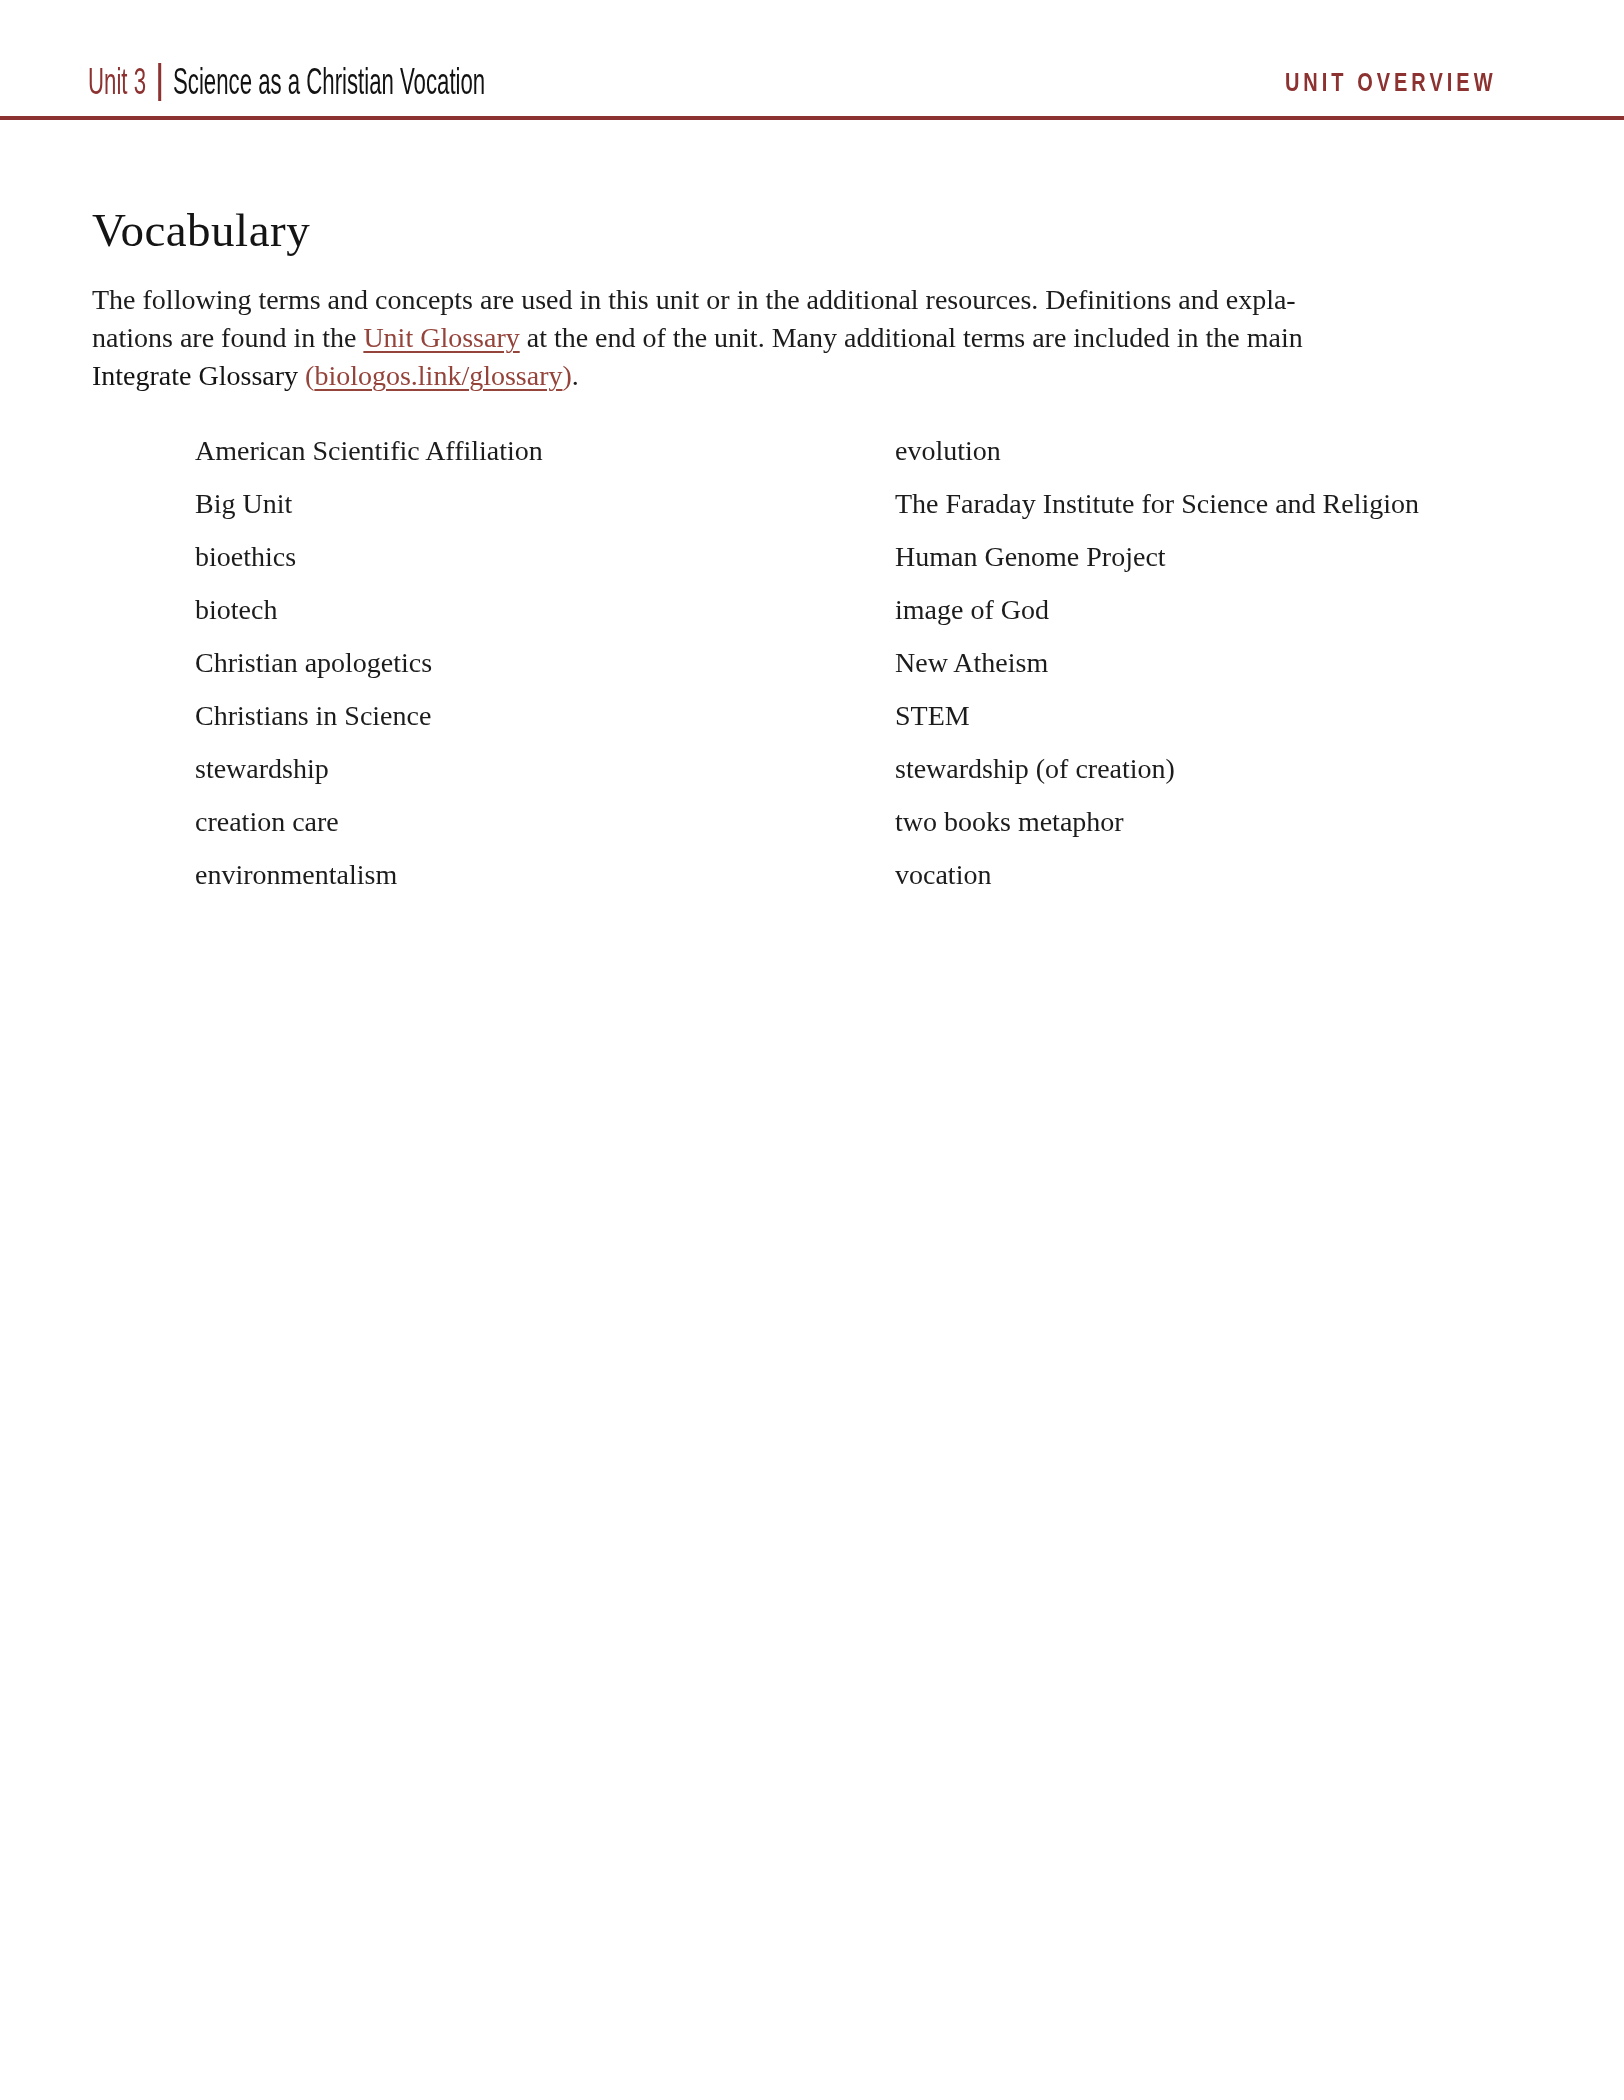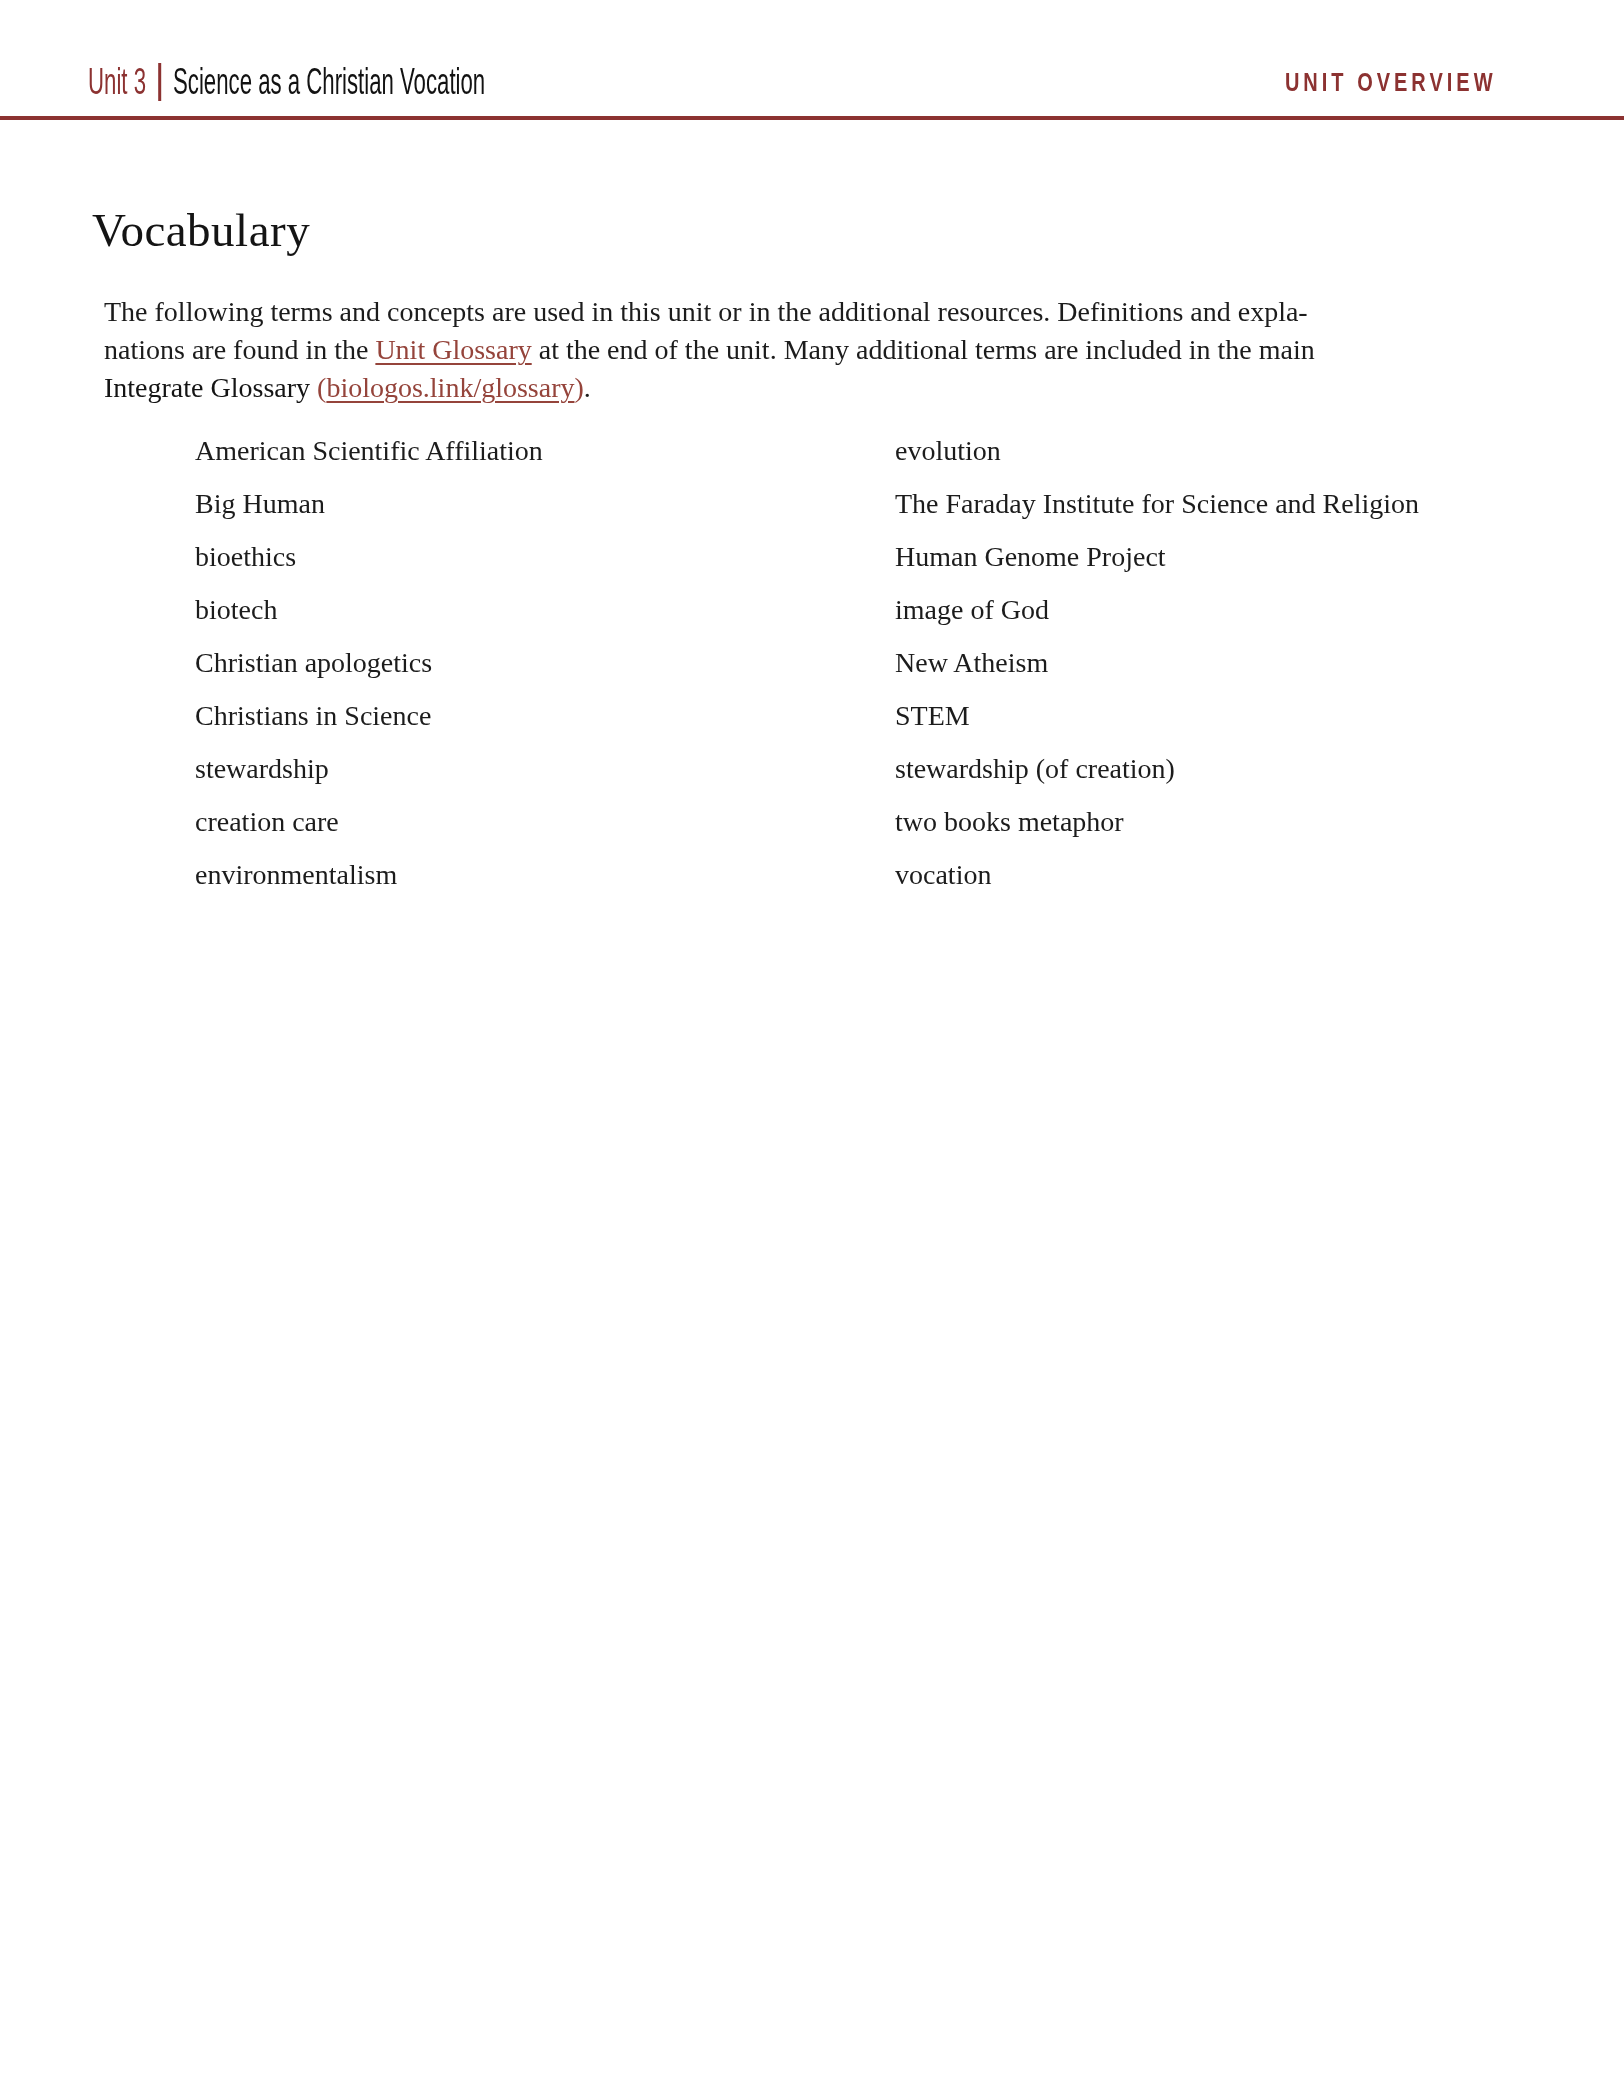--- a/index.html
+++ b/index.html
@@ -39,21 +39,21 @@
     position:absolute;left:0;top:116px;width:100%;height:4px;
     background:var(--maroon);
   }
   
   .vocab-heading{
     position:absolute;left:92px;top:203px;margin:0;
     font-size:47px;font-weight:400;color:#141414;
     font-family:"Liberation Serif", serif;letter-spacing:0.5px;
   }
   .intro{
-    position:absolute;left:92px;top:281px;width:1420px;margin:12px;
+    position:absolute;left:92px;top:281px;width:1420px;margin:0;
     font-size:28px;line-height:38px;color:var(--text);
   }
   .doc-link{
     color:var(--link);text-decoration:underline;
     text-decoration-thickness:2px;text-underline-offset:4px;
     cursor:pointer;
     text-align:center;
   }
   .paren{color:var(--link);}
   .bold{font-weight:400;color:#141414;}
@@ -105,21 +105,21 @@
   <div class="header-right">UNIT OVERVIEW</div>
   <div class="rule"></div>
 
   <h1 class="vocab-heading">Vocabulary</h1>
 
   <p class="intro"><span>The following terms and concepts are used in this unit or in the additional resources. Definitions and expla-</span><br><span>nations are found in the </span><a href="#" class="doc-link">Unit Glossary</a><span> at the end of the unit. Many additional terms are included in the main</span><br><span class="bold">Integrate Glossary</span><span> </span><span class="paren">(</span><a href="#" class="doc-link">biologos.link/glossary</a><span class="paren">)</span><span>.</span></p>
 
   <div class="terms">
     <ul class="col-left">
         <li>American Scientific Affiliation</li>
-        <li>Big Human</li>
+        <li>Big Unit</li>
         <li>bioethics</li>
         <li>biotech</li>
         <li>Christian apologetics</li>
         <li>Christians in Science</li>
         <li>stewardship</li>
         <li>creation care</li>
         <li>environmentalism</li>
       </ul>
     <ul class="col-right">
         <li>evolution</li>

